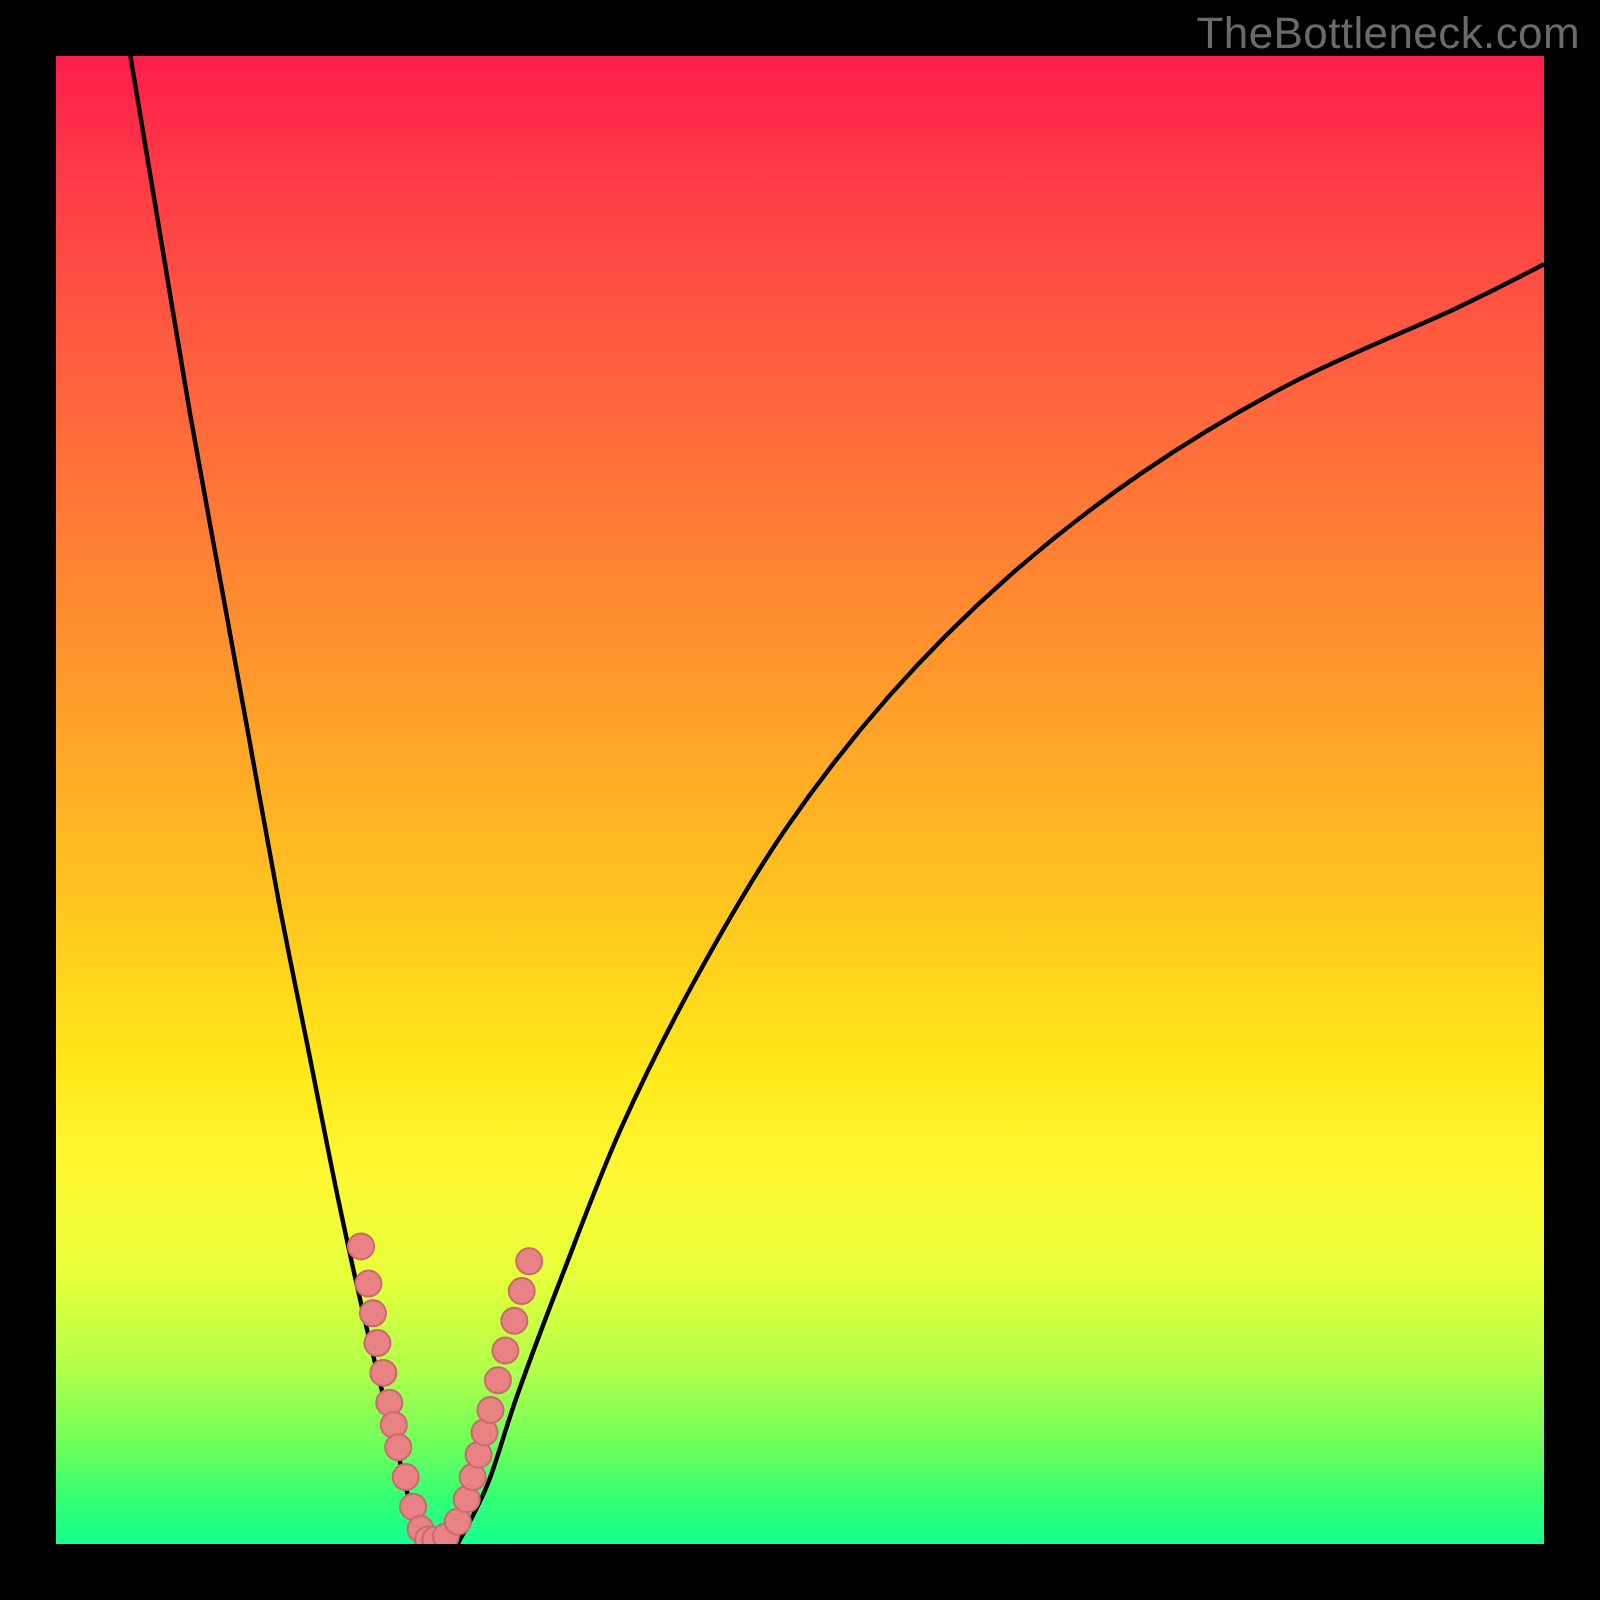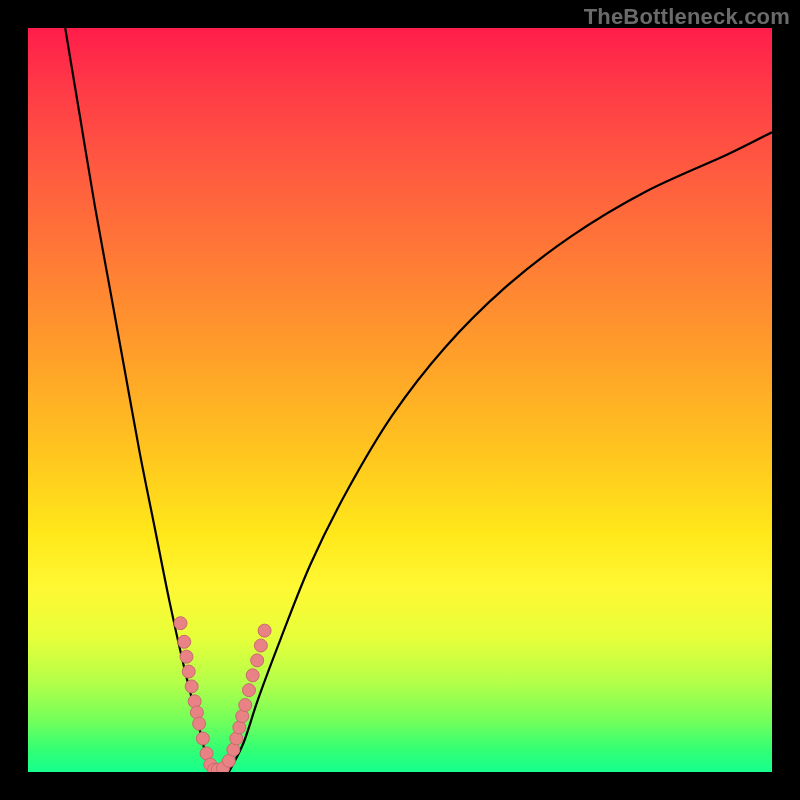--- a/index.html
+++ b/index.html
@@ -40,21 +40,21 @@
       #74ff5a 93%,
       #33ff74 97%,
       #16ff8d 100%);
   }
   .watermark {
     position: absolute;
     top: 4px;
     right: 10px;
     color: #6a6a6a;
     font-size: 22px;
-    font-weight: 700;
+    font-weight: 400;
     letter-spacing: 0.2px;
     user-select: none;
   }
   svg.curves {
     position: absolute;
     top: 0;
     left: 0;
   }
 </style>
 </head>

